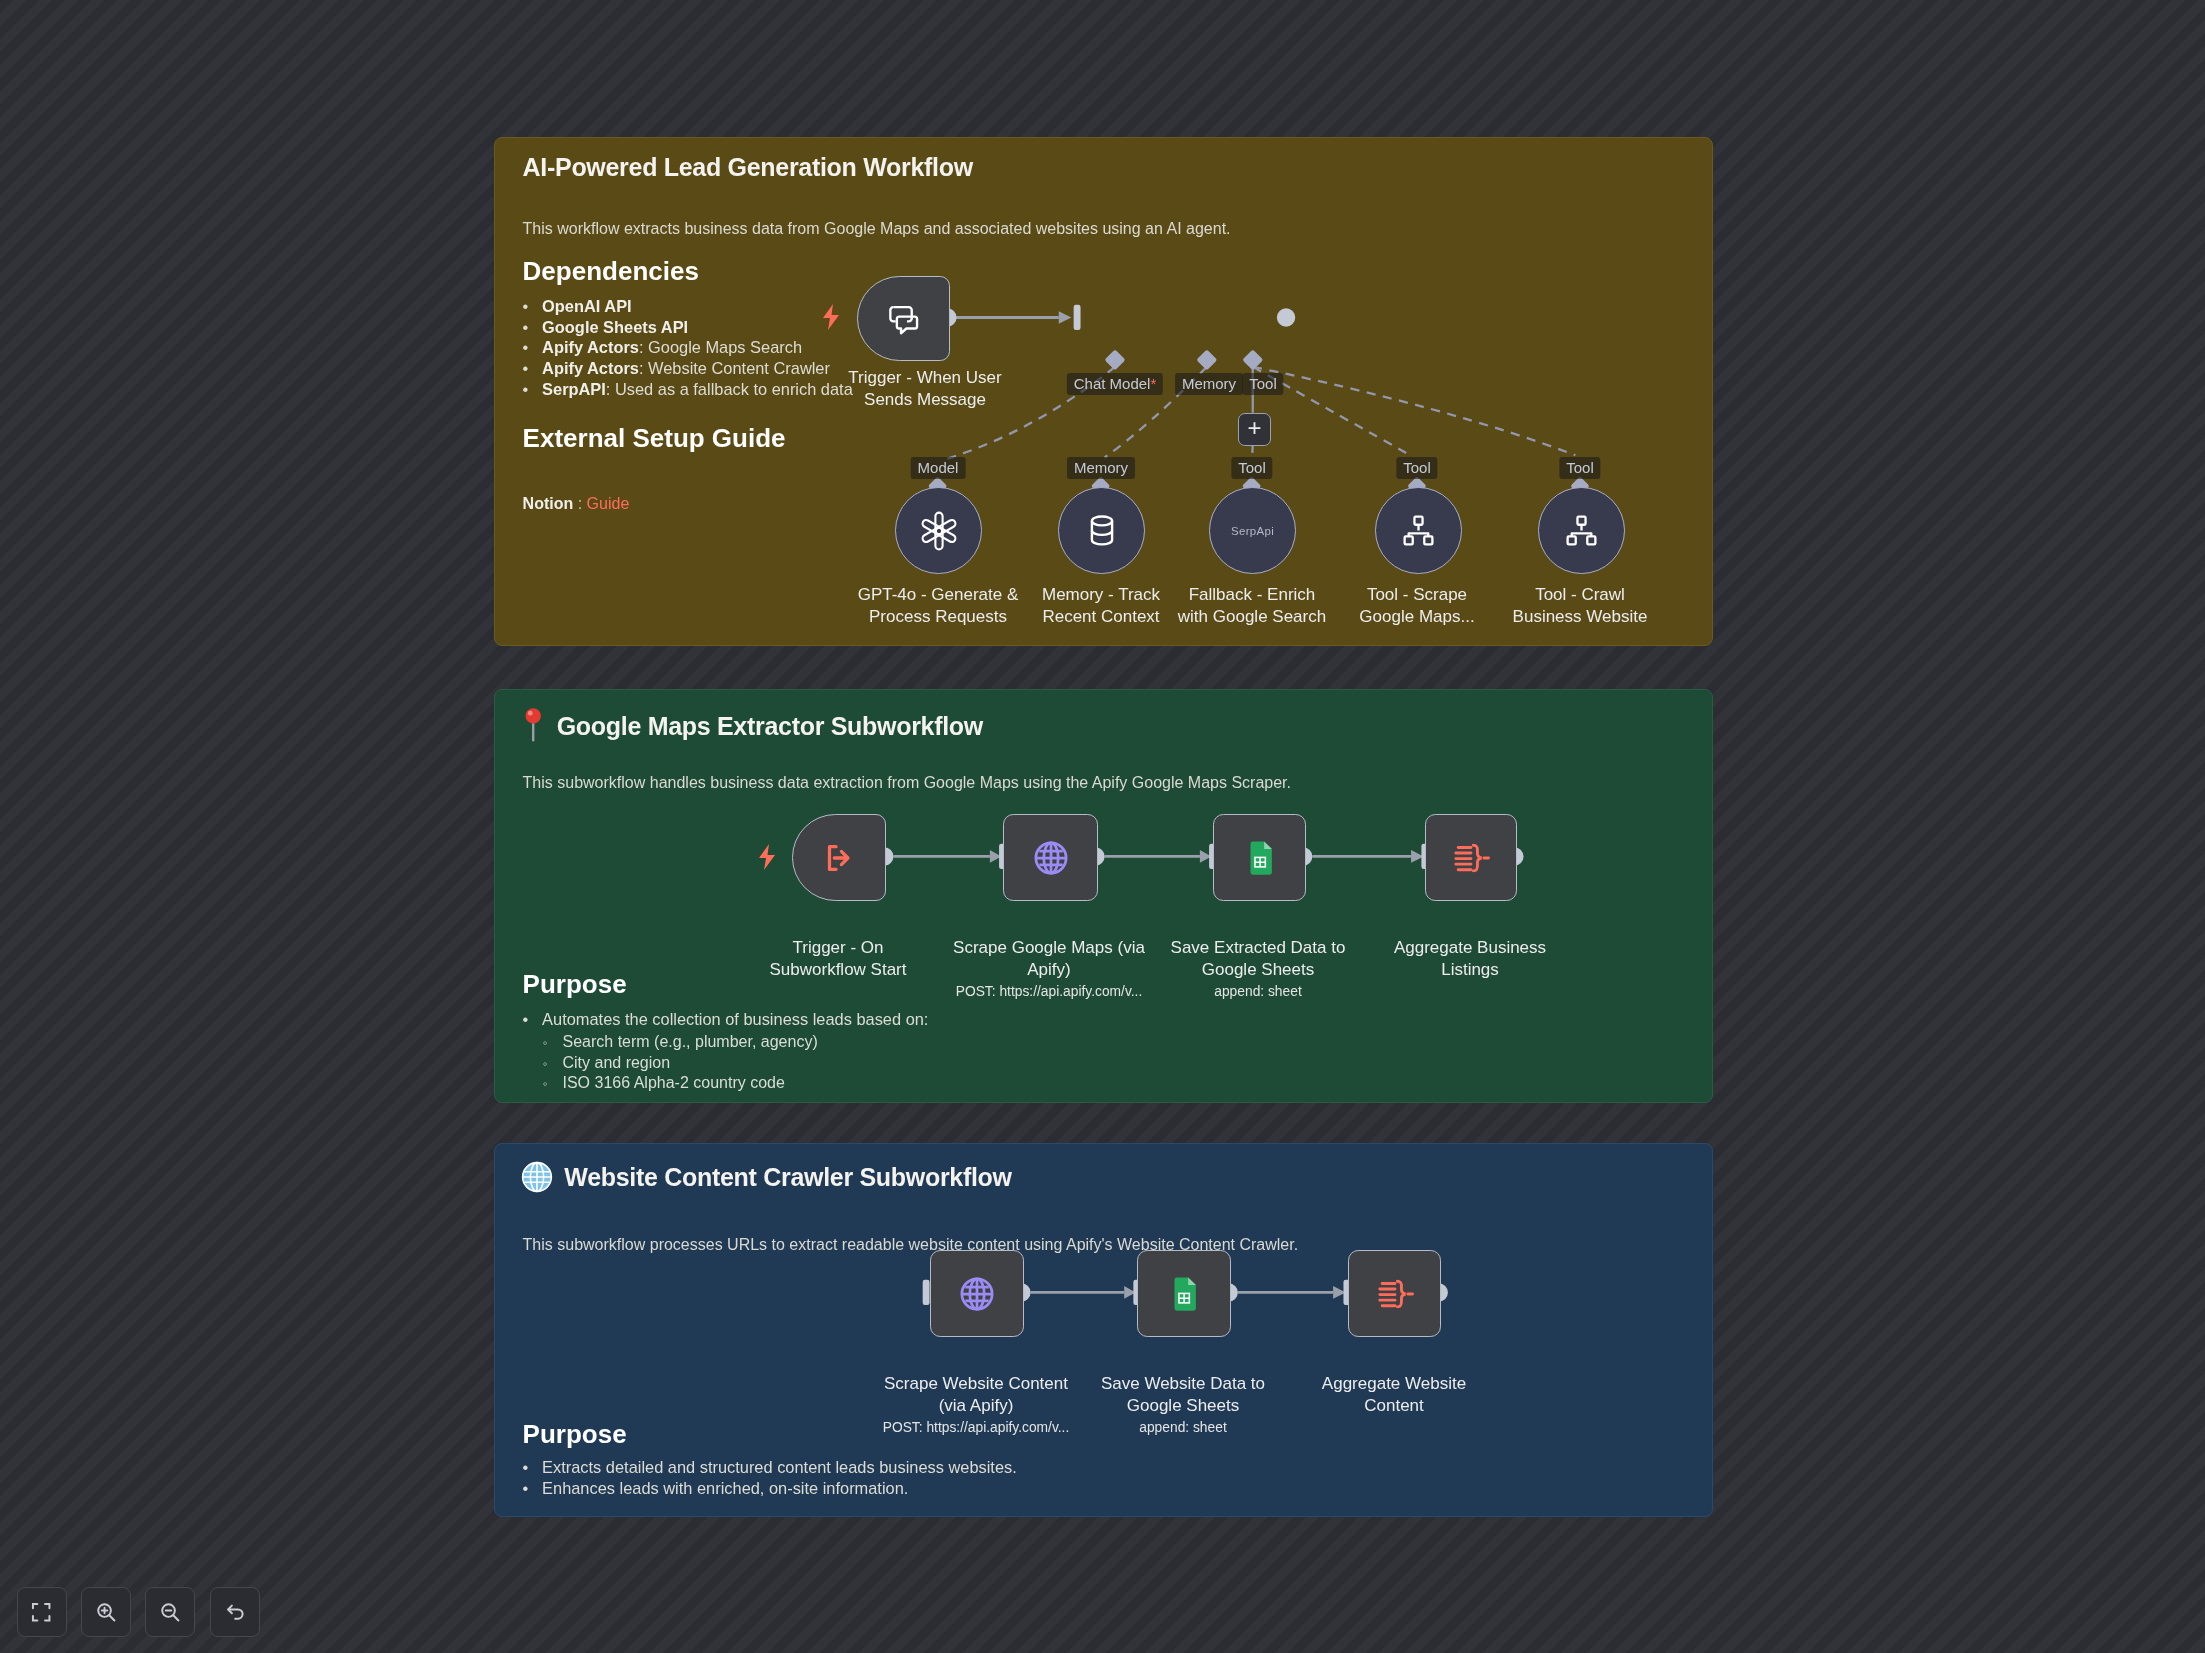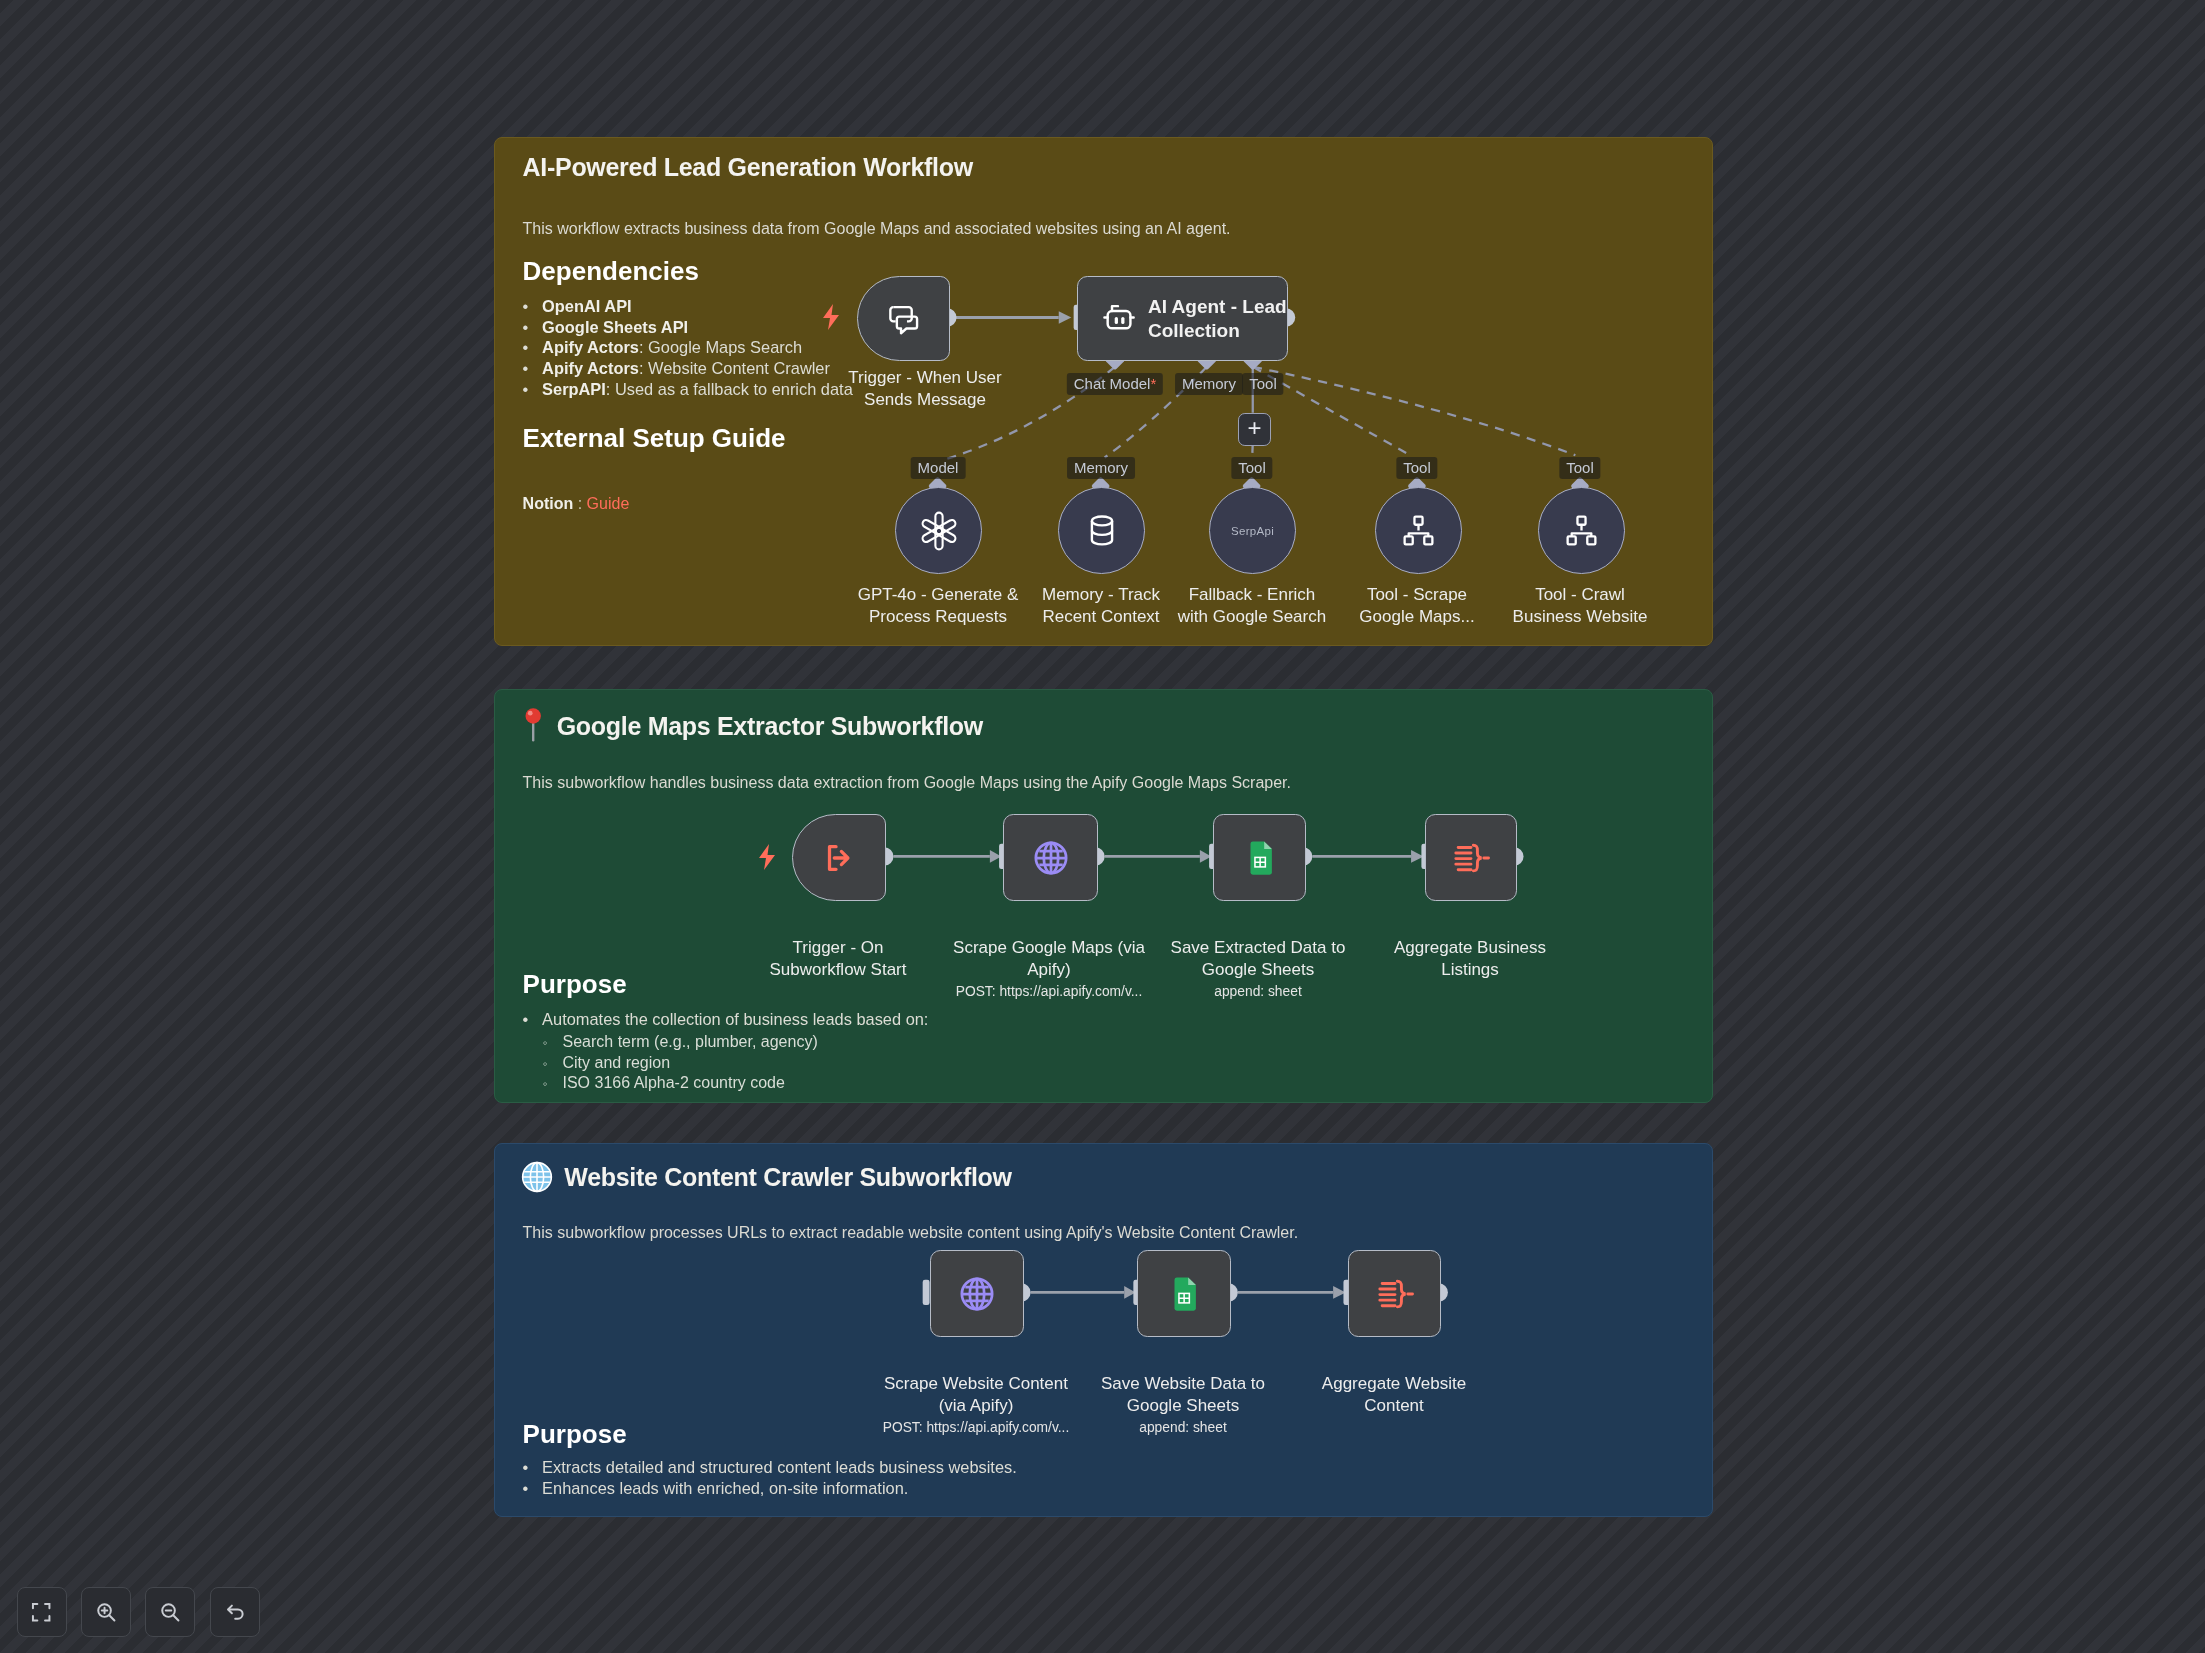--- a/index.html
+++ b/index.html
@@ -130,33 +130,20 @@
           <path d="M14 12 h26 a5 5 0 0 1 5 5 v14 a5 5 0 0 1 -5 5 h-3 v0"></path>
           <path d="M14 12 a5 5 0 0 0 -5 5 v14 a5 5 0 0 0 5 5 h4"></path>
           <path d="M24 28 h26 a4 4 0 0 1 4 4 v12 a4 4 0 0 1 -4 4 h-14 l-9 8 v-8 h-3 a4 4 0 0 1 -4 -4 v-12 a4 4 0 0 1 4 -4 z"></path>
         </g>
       </svg>
     </div>
   </div>
   <div class="ncap" style="left:430px;top:229px;">Trigger - When User
 Sends Message</div>
 
-  <div class="node" style="left:582px;top:138px;width:209px;height:83px;">
-    <svg class="agent-icon" width="39" height="37" viewBox="0 0 72 64">
-      <g stroke="#ffffff" stroke-width="4.5" fill="none" stroke-linejoin="round" stroke-linecap="round">
-        <rect x="16" y="20" width="42" height="32" rx="8"></rect>
-        <path d="M24 20 v-9 h11"></path>
-        <path d="M16 32 h-6 M58 32 h6"></path>
-      </g>
-      <rect x="29" y="31" width="6" height="13" rx="3" fill="#ffffff"></rect>
-      <rect x="41" y="31" width="6" height="13" rx="3" fill="#ffffff"></rect>
-    </svg>
-    <div class="agent-label">AI Agent - Lead
-Collection</div>
-  </div>
 
   <div class="chip" style="left:620px;top:235px;"><span>Chat Model</span><span class="req">*</span></div>
   <div class="chip" style="left:714px;top:235px;">Memory</div>
   <div class="chip" style="left:768px;top:235px;">Tool</div>
 
   <div class="plusbtn" style="left:743px;top:275px;">+</div>
 
   <div class="chip" style="left:443px;top:319px;">Model</div>
   <div class="chip" style="left:606px;top:319px;">Memory</div>
   <div class="chip" style="left:757px;top:319px;">Tool</div>
@@ -364,21 +351,21 @@
       <circle cx="32" cy="32" r="27" fill="#7ec3ea"></circle>
       <g stroke="#ffffff" stroke-width="3" fill="none">
         <circle cx="32" cy="32" r="27"></circle>
         <path d="M8 22 h48 M5 32 h54 M8 42 h48"></path>
         <ellipse cx="32" cy="32" rx="12.5" ry="27"></ellipse>
         <path d="M32 5 v54"></path>
       </g>
     </svg>
     <div class="h1">Website Content Crawler Subworkflow</div>
   </div>
-  <div class="desc" style="left:27.6px;top:80px;">This subworkflow processes URLs to extract readable website content using Apify's Website Content Crawler.</div>
+  <div class="desc" style="left:27.6px;top:92px;">This subworkflow processes URLs to extract readable website content using Apify's Website Content Crawler.</div>
 
   <div class="node" style="left:435px;top:106px;width:92px;height:85px;">
     <div class="icon-center">
       <svg width="44" height="44" viewBox="0 0 64 64">
         <g stroke="#9b8cf5" stroke-width="4" fill="none">
           <circle cx="32" cy="32" r="22"></circle>
           <path d="M15 22 h34 M10 32 h44 M15 42 h34"></path>
           <ellipse cx="32" cy="32" rx="10.5" ry="22"></ellipse>
           <path d="M32 10 v44"></path>
         </g>

